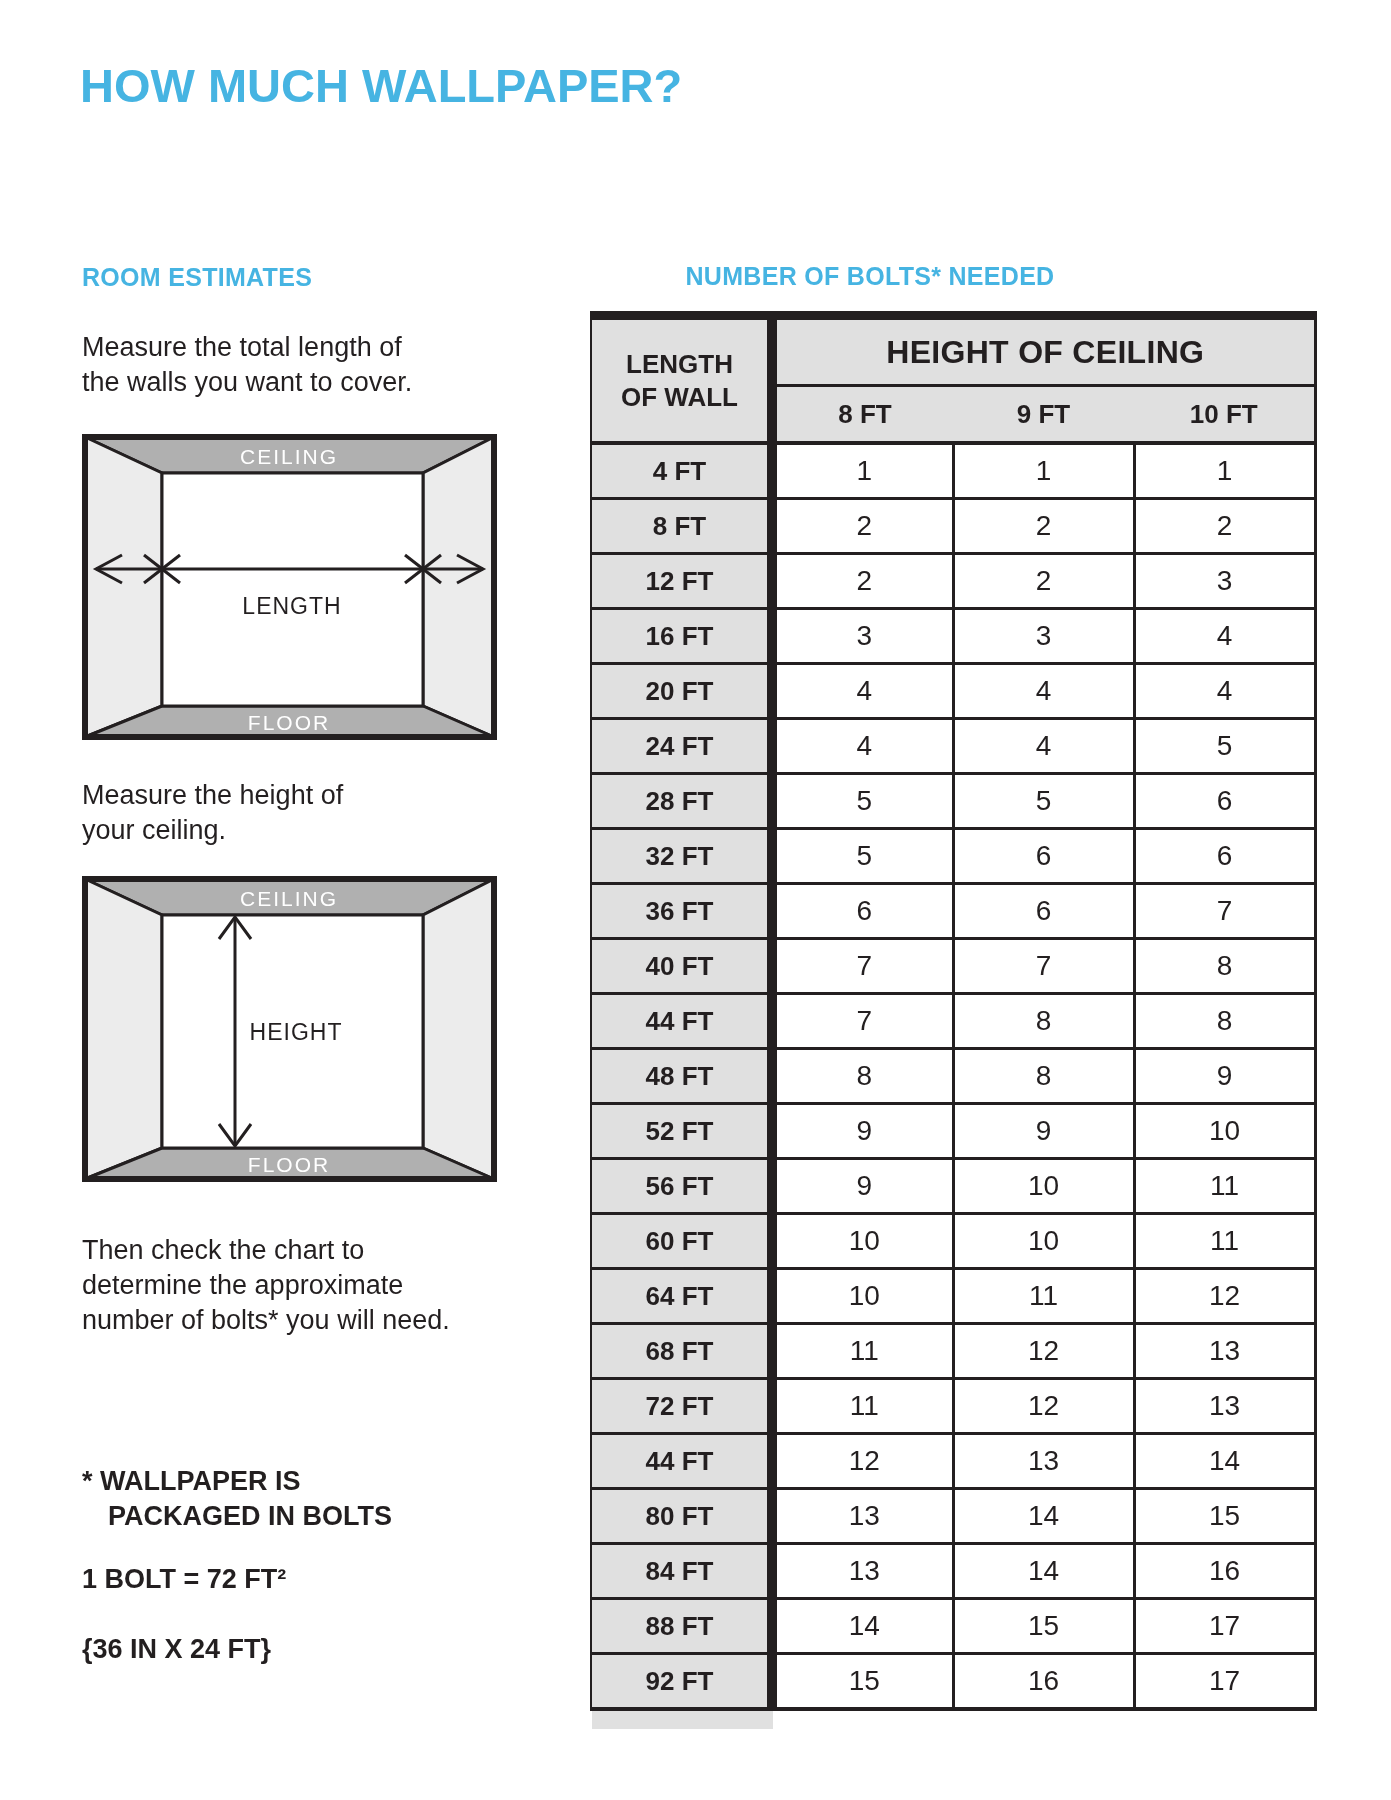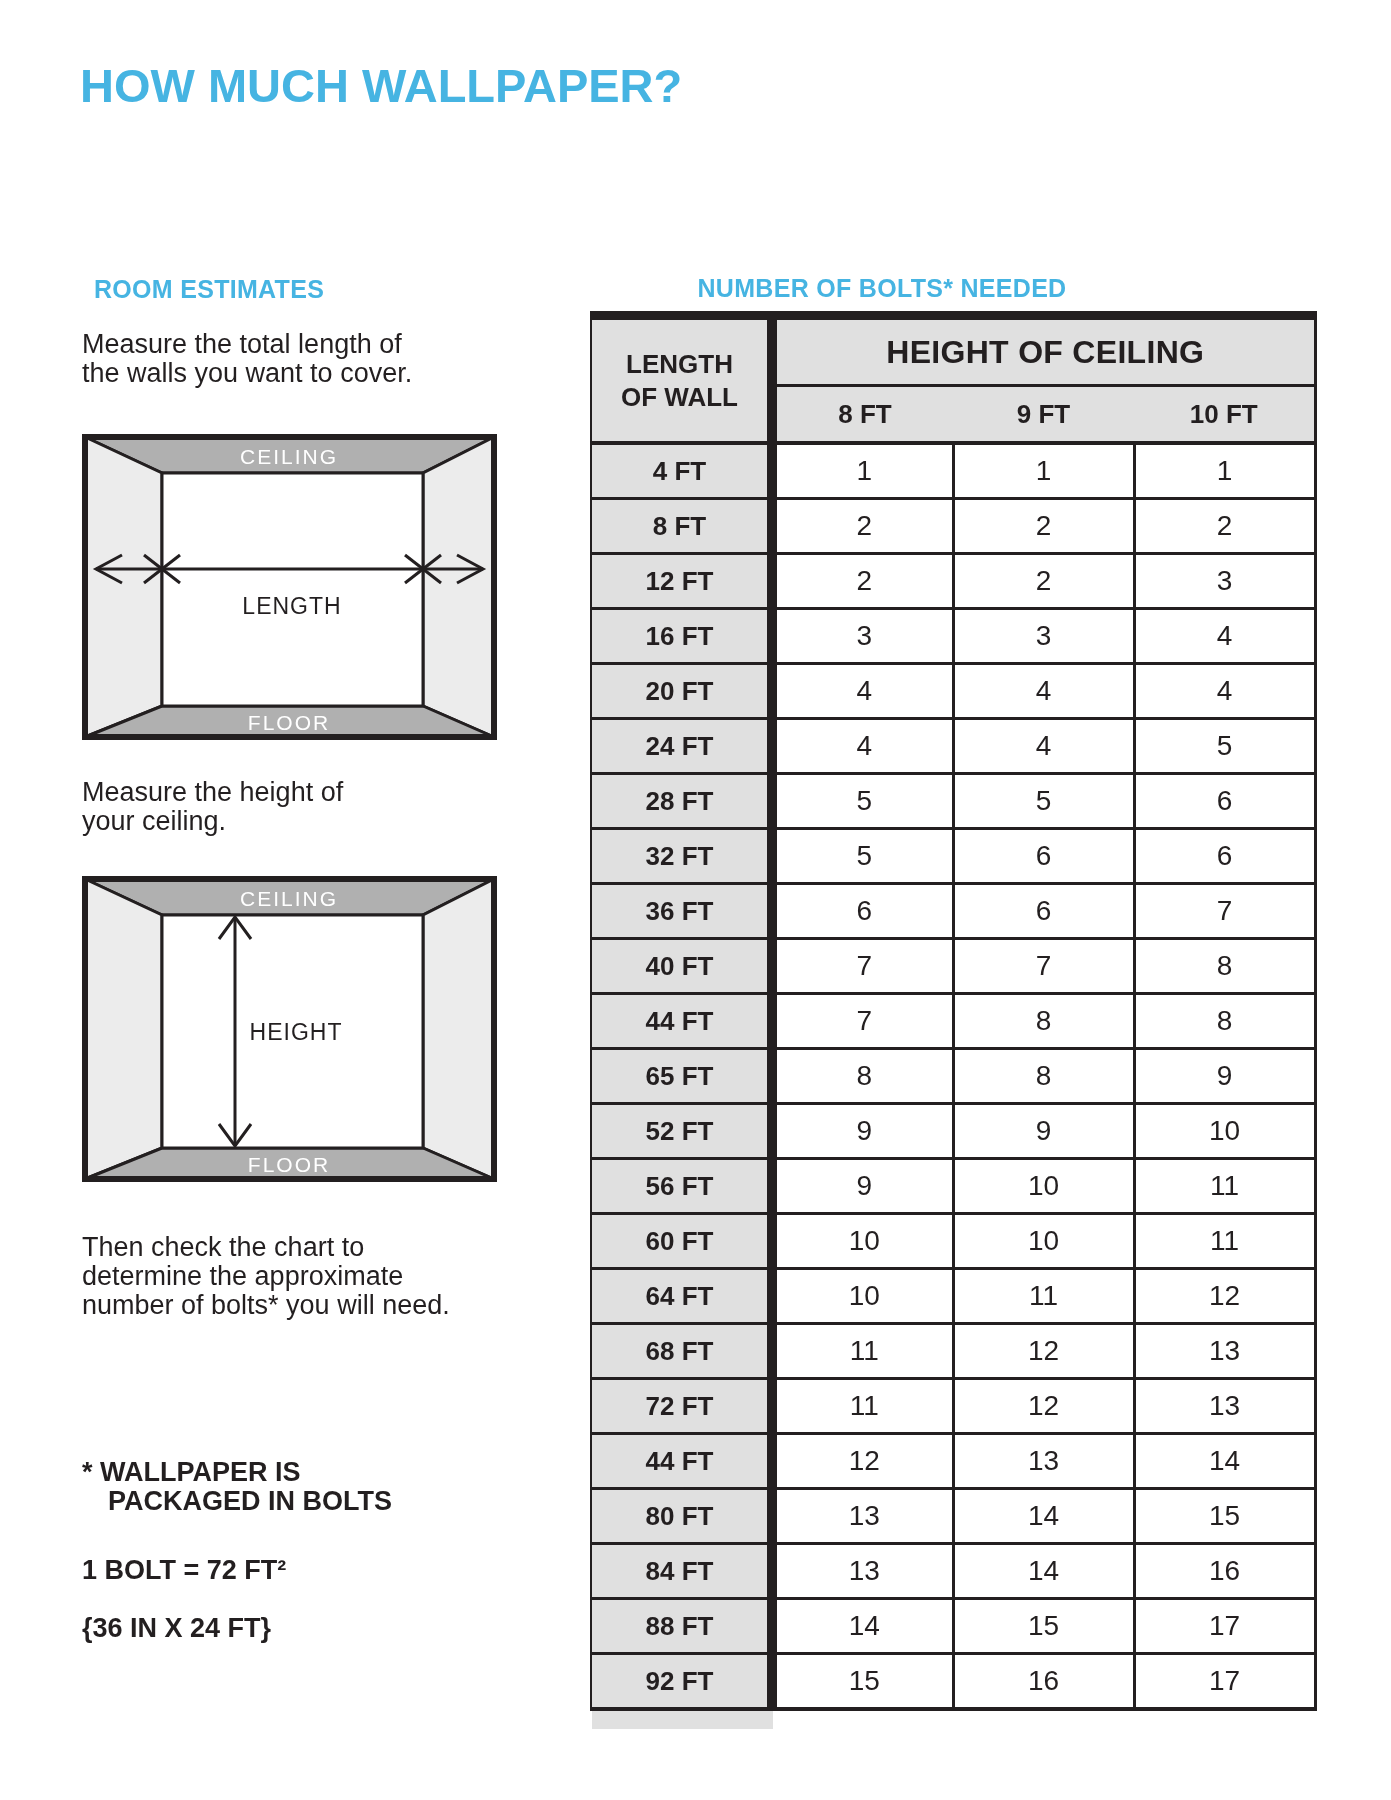--- a/index.html
+++ b/index.html
@@ -10,24 +10,24 @@
     color:#231f20;
     padding-left:12px;
   }
   .abs { position:absolute; }
 
   h1.page-title {
     position:absolute; left:80px; top:58px; margin:0;
     font-size:47px; font-weight:bold; color:#46b4e2; letter-spacing:0px;
   }
   .blue-heading {
-    margin:12px; font-size:25px; font-weight:bold; color:#46b4e2; letter-spacing:0.3px;
+    margin:0; font-size:25px; font-weight:bold; color:#46b4e2; letter-spacing:0.3px;
   }
   .body-text {
-    margin:0; font-size:27px; line-height:29px; color:#231f20; white-space:pre-line;
+    margin:0; font-size:27px; line-height:35px; color:#231f20; white-space:pre-line;
   }
   .bold-note { font-weight:bold; }
   .footnote-line2 { display:block; padding-left:26px; }
 
   
   .table-wrap { position:absolute; left:590px; top:311px; }
   table.bolts {
     border-collapse:collapse; table-layout:fixed;
     border-top:9px solid #231f20;
     border-left:2px solid #231f20;
@@ -213,21 +213,21 @@
             <td>7</td>
             <td>8</td>
           </tr>
           <tr>
             <th>44 FT</th>
             <td>7</td>
             <td>8</td>
             <td>8</td>
           </tr>
           <tr>
-            <th>65 FT</th>
+            <th>48 FT</th>
             <td>8</td>
             <td>8</td>
             <td>9</td>
           </tr>
           <tr>
             <th>52 FT</th>
             <td>9</td>
             <td>9</td>
             <td>10</td>
           </tr>

